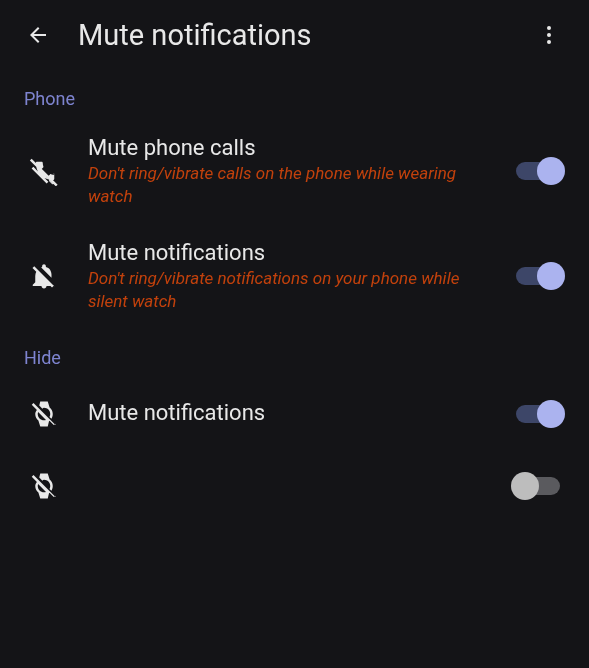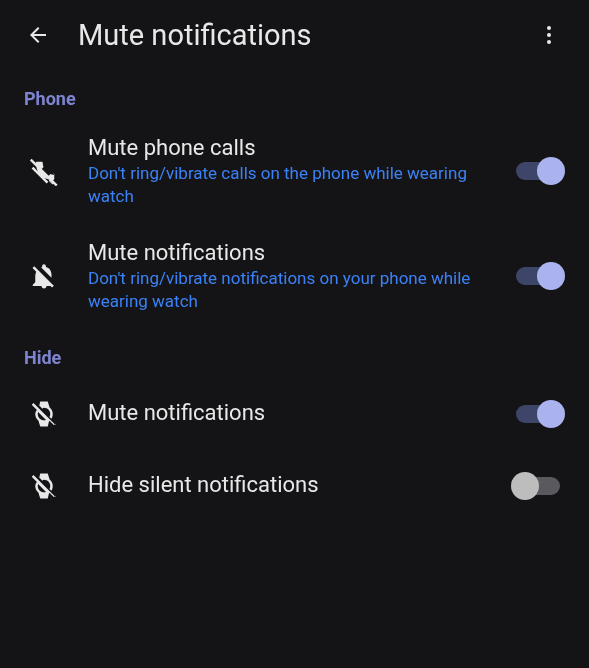--- a/index.html
+++ b/index.html
@@ -43,21 +43,21 @@
       display: flex;
       align-items: center;
       justify-content: center;
       cursor: pointer;
       border-radius: 50%;
     }
     .section-header {
       font-size: 18px;
       color: #7e84d0;
       padding: 18px 24px 10px 24px;
-      font-weight: 700;
+      font-weight: 400;
     }
     .setting-row {
       display: flex;
       align-items: center;
       padding: 16px 24px 16px 24px;
       cursor: pointer;
     }
     .setting-icon {
       width: 40px;
       height: 40px;
@@ -72,23 +72,24 @@
       padding-right: 16px;
     }
     .setting-title {
       font-size: 22px;
       color: #e8e8e8;
       font-weight: 400;
       margin-bottom: 2px;
     }
     .setting-desc {
       font-size: 17px;
-      color: #3b82f6;
+      color: #c2410c;
       font-weight: 400;
       line-height: 1.35;
+      font-style: italic;
     }
     .toggle {
       position: relative;
       width: 54px;
       height: 30px;
       flex-shrink: 0;
     }
     .toggle-track {
       position: absolute;
       width: 44px;
@@ -157,21 +158,21 @@
 </div>
 
 <div class="setting-row">
   <div class="setting-icon">
     <svg width="30" height="30" viewBox="0 0 24 24" fill="#e8e8e8">
       <path d="M12 22c1.1 0 2-.9 2-2h-4c0 1.1.9 2 2 2zm6-11c0-3.1-1.6-5.6-4.5-6.3V4c0-.8-.7-1.5-1.5-1.5S10.5 3.2 10.5 4v.7c-.3.1-.6.2-.9.3L18 13.4V11zm2.8 9.7L4.2 4.1 2.8 5.5l3 3C5.3 9.5 5 10.7 5 12v5l-2 2v1h14.2l1.2 1.2 1.4-1.5z"></path>
     </svg>
   </div>
   <div class="setting-text">
     <div class="setting-title">Mute notifications</div>
-    <div class="setting-desc">Don't ring/vibrate notifications on your phone while wearing watch</div>
+    <div class="setting-desc">Don't ring/vibrate notifications on your phone while silent watch</div>
   </div>
   <div class="toggle on">
     <div class="toggle-track"></div>
     <div class="toggle-thumb"></div>
   </div>
 </div>
 
 <div class="section-header">Hide</div>
 
 <div class="setting-row">
@@ -189,19 +190,18 @@
   </div>
 </div>
 
 <div class="setting-row">
   <div class="setting-icon">
     <svg width="30" height="30" viewBox="0 0 24 24" fill="#e8e8e8">
       <path d="M12 7c2.8 0 5 2.2 5 5 0 .8-.2 1.6-.6 2.3l1.5 1.5c.7-1.1 1.1-2.4 1.1-3.8 0-2.1-1-4-2.5-5.2L15 2H9l-.8 3.2 2.5 2.5C11.1 7.2 11.5 7 12 7zm9.2 13.8L3.6 3.2 2.2 4.6l4.1 4.1C5.5 9.9 5 10.9 5 12c0 2.1 1 4 2.5 5.2L9 22h6l1-4.2.4-.4 3.4 3.4 1.4-1zM12 17c-2.8 0-5-2.2-5-5 0-.6.1-1.1.3-1.6l6.3 6.3c-.5.2-1 .3-1.6.3z"></path>
     </svg>
   </div>
   <div class="setting-text">
-    <div class="setting-title">Hide silent notifications</div>
   </div>
   <div class="toggle off">
     <div class="toggle-track"></div>
     <div class="toggle-thumb"></div>
   </div>
 </div>
 
 </body></html>

